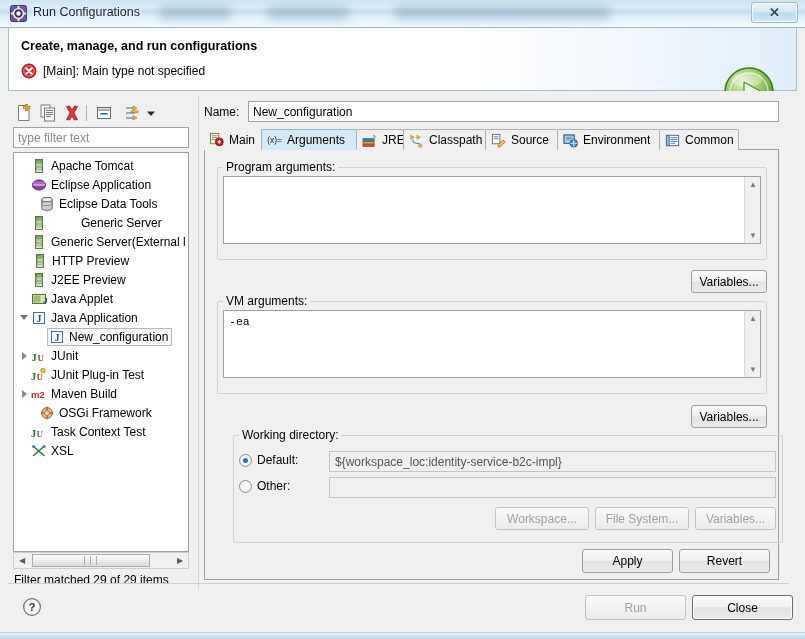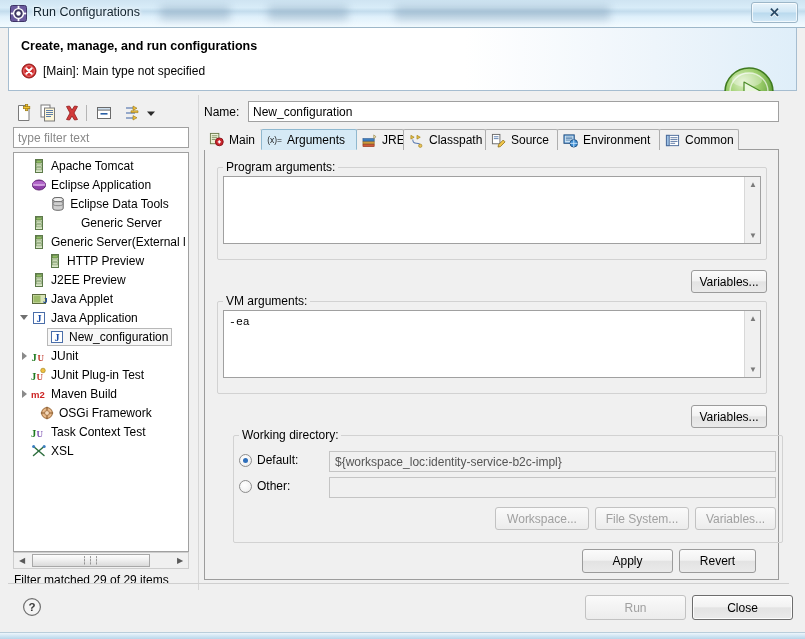--- a/index.html
+++ b/index.html
@@ -504,21 +504,21 @@
               <span class="tarrow"></span>
               <span class="tlabel-wrap" style="display: flex; align-items: center;">
                 <span class="ticon"><svg width="16" height="16" viewBox="0 0 16 16">
                     <ellipse cx="8" cy="8" rx="6.6" ry="5" fill="#8e3fa8" stroke="#5d2370"></ellipse>
                     <ellipse cx="8" cy="6.6" rx="6.2" ry="2.6" fill="#b165c8"></ellipse>
                     <path d="M1.6 8 h12.8" stroke="#f0d8f7" stroke-width="1"></path>
                   </svg></span>
                 <span class="tlabel">Eclipse Application</span>
               </span>
             </div>
-            <div class="trow" style="padding-left: 4px; justify-content: center;">
+            <div class="trow" style="padding-left: 12px;">
               <span class="tarrow"></span>
               <span class="tlabel-wrap" style="display: flex; align-items: center;">
                 <span class="ticon"><svg width="16" height="16" viewBox="0 0 16 16">
                     <ellipse cx="8" cy="3.6" rx="5.2" ry="2.1" fill="#e2e2e2" stroke="#6a6a6a"></ellipse>
                     <path d="M2.8 3.6 v8.6 a5.2 2.1 0 0 0 10.4 0 v-8.6" fill="#cfcfcf" stroke="#6a6a6a"></path>
                     <ellipse cx="8" cy="7.6" rx="5.2" ry="2.1" fill="none" stroke="#8a8a8a"></ellipse>
                     <ellipse cx="8" cy="3.6" rx="5.2" ry="2.1" fill="#efefef" stroke="#6a6a6a"></ellipse>
                   </svg></span>
                 <span class="tlabel">Eclipse Data Tools</span>
               </span>
@@ -540,21 +540,21 @@
               <span class="tlabel-wrap" style="display: flex; align-items: center;">
                 <span class="ticon"><svg width="16" height="16" viewBox="0 0 16 16">
                     <rect x="4.5" y="1.5" width="7" height="13" fill="#d9e6c8" stroke="#5d7a4a"></rect>
                     <rect x="5.5" y="2.5" width="5" height="2.4" fill="#8fbf60" stroke="#4f7036" stroke-width="0.6"></rect>
                     <rect x="5.5" y="6" width="5" height="2.4" fill="#c9d9b5" stroke="#7f9a6c" stroke-width="0.6"></rect>
                     <rect x="5.5" y="9.5" width="5" height="2.4" fill="#c9d9b5" stroke="#7f9a6c" stroke-width="0.6"></rect>
                   </svg></span>
                 <span class="tlabel">Generic Server(External l</span>
               </span>
             </div>
-            <div class="trow" style="padding-left: 20px;">
+            <div class="trow" style="padding-left: 5px;">
               <span class="tarrow"></span>
               <span class="tlabel-wrap" style="display: flex; align-items: center;">
                 <span class="ticon"><svg width="16" height="16" viewBox="0 0 16 16">
                     <rect x="4.5" y="1.5" width="7" height="13" fill="#d9e6c8" stroke="#5d7a4a"></rect>
                     <rect x="5.5" y="2.5" width="5" height="2.4" fill="#8fbf60" stroke="#4f7036" stroke-width="0.6"></rect>
                     <rect x="5.5" y="6" width="5" height="2.4" fill="#c9d9b5" stroke="#7f9a6c" stroke-width="0.6"></rect>
                     <rect x="5.5" y="9.5" width="5" height="2.4" fill="#c9d9b5" stroke="#7f9a6c" stroke-width="0.6"></rect>
                   </svg></span>
                 <span class="tlabel">HTTP Preview</span>
               </span>
@@ -800,21 +800,21 @@
             <span></span>
           </div>
 
           <div class="btn disabled" style="left:262px; top:79px; width:94px; height:23px;">Workspace...</div>
           <div class="btn disabled" style="left:362px; top:79px; width:94px; height:23px;">File System...</div>
           <div class="btn disabled" style="left:462px; top:79px; width:81px; height:23px;">Variables...</div>
         </div>
       </div>
 
       <div class="btn" style="left:378px; top:449px; width:91px; height:24px;">Apply</div>
-      <div class="btn" style="left:475px; top:449px; width:77px; height:24px;">Revert</div>
+      <div class="btn" style="left:475px; top:449px; width:91px; height:24px;">Revert</div>
     </div>
 
     <div class="hsep" style="left:8px; top:492px; width:781px;"></div>
 
     <div class="btn disabled" style="left:585px; top:504px; width:101px; height:25px;">Run</div>
     <div class="btn default" style="left:692px; top:504px; width:101px; height:25px;">Close</div>
   </div>
 
   <span class="help-icon">
     <svg width="20" height="20" viewBox="0 0 20 20">

